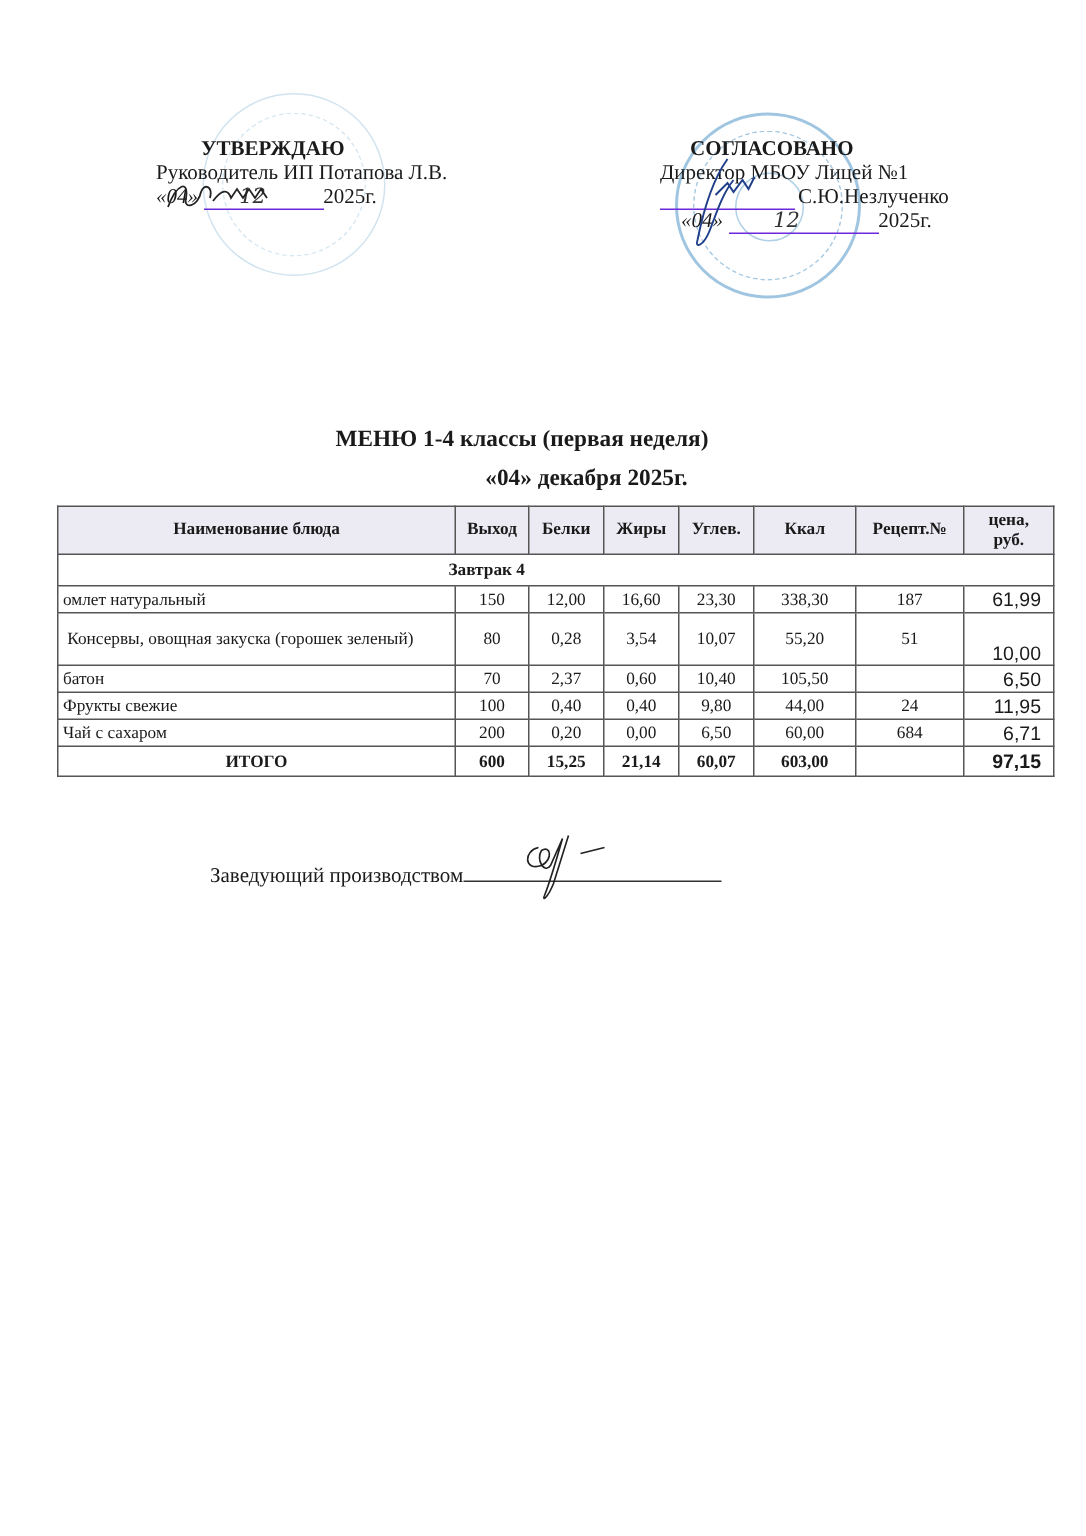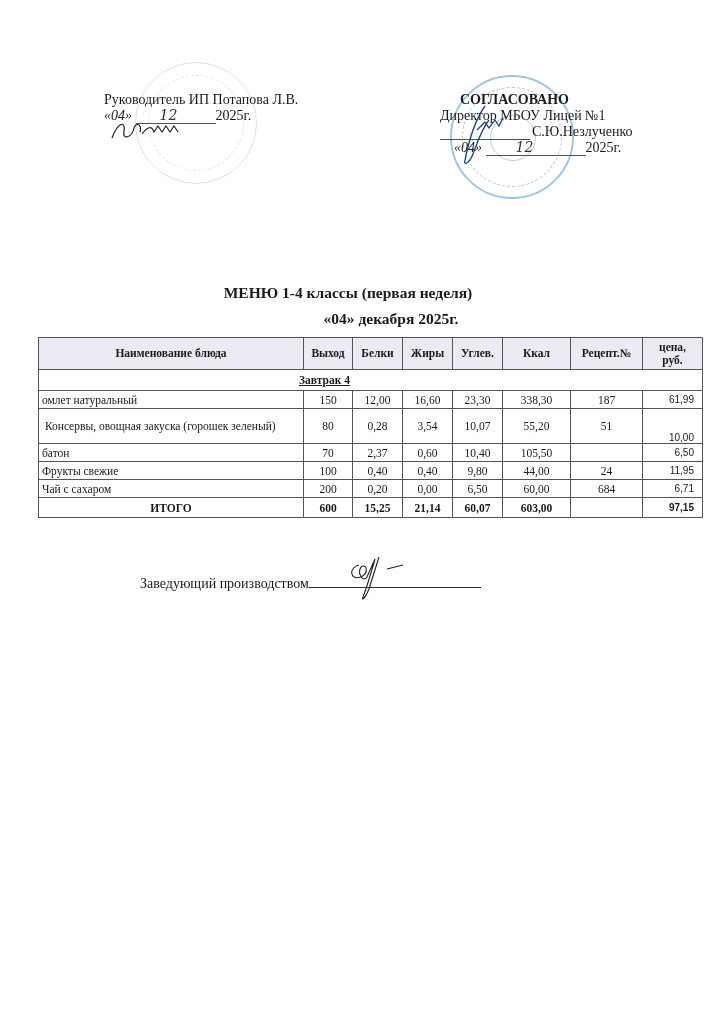--- a/index.html
+++ b/index.html
@@ -23,38 +23,39 @@
   .scribble { position:absolute; }
 
   .heading { position:absolute; left:0; width:696px; text-align:center; font-weight:bold; font-size:15.5px; }
   .heading1 { top:284px; }
   .heading2 { top:310px;padding-left:43px; }
 
   table.menu { position:absolute; left:38px; top:337px; width:664px; border-collapse:collapse; font-size:11.5px; table-layout:fixed; }
   table.menu td, table.menu th { border:1px solid #555; padding:0 3px; text-align:center; vertical-align:middle; height:17px; }
   table.menu th { background:#ecebf3; font-weight:bold; font-size:11.5px; height:31px; line-height:13px; }
   table.menu td.name { text-align:left; }
-  table.menu td.price { font-family:"Liberation Sans", sans-serif; font-size:10px; text-align:right; padding-right:8px; }
+  table.menu td.price { font-family:"Liberation Sans", sans-serif; font-size:13px; text-align:right; padding-right:8px; }
   table.menu td.price-bottom { vertical-align:bottom;margin-top:16px; }
-  table.menu tr.section td { height:20px; font-weight:bold;text-decoration:underline; }
+  table.menu tr.section td { height:20px; font-weight:bold; }
   table.menu tr.section td.section-label { text-align:left; padding-left:260px; border-right:none; }
   table.menu tr.section td.section-gap { border-left:none; border-right:1px solid #555; }
   table.menu tr.tall td { height:34px; }
   table.menu tr.total td { font-weight:bold; height:19px; }
   table.menu tr.total td.price { font-family:"Liberation Sans", sans-serif; }
 
   .footer { position:absolute; left:140px; top:575px; font-size:14px; }
   .footer .line { display:inline-block; width:172px; border-bottom:1px solid #333; vertical-align:baseline; height:12px; }
 </style>
 </head>
 <body>
 
 <div class="stamp stamp-left"></div>
 
 <div class="block left-block">
+  <div class="title">УТВЕРЖДАЮ</div>
   <div>Руководитель ИП Потапова Л.В.</div>
   <div style="position:relative;">
     <span style="font-style:italic;">«04»</span>
     <span class="sig-line" style="width:80px; position:relative;"><span style="position:absolute; left:24px; bottom:0; font-style:italic; font-family:'DejaVu Serif', serif; color:#333;">12</span></span><span>2025г.</span>
   </div>
 </div>
 
 <svg class="scribble" style="left:108px; top:118px;" width="100" height="24">
   <path d="M4 20 C10 4, 18 2, 16 14 C14 22, 24 20, 26 10 C28 4, 34 6, 32 14 M34 16 C40 8, 44 8, 46 14 L50 8 L54 14 L58 8 L62 14 L66 8 L70 14" stroke="#222" stroke-width="1.2" fill="none"></path>
 </svg>

